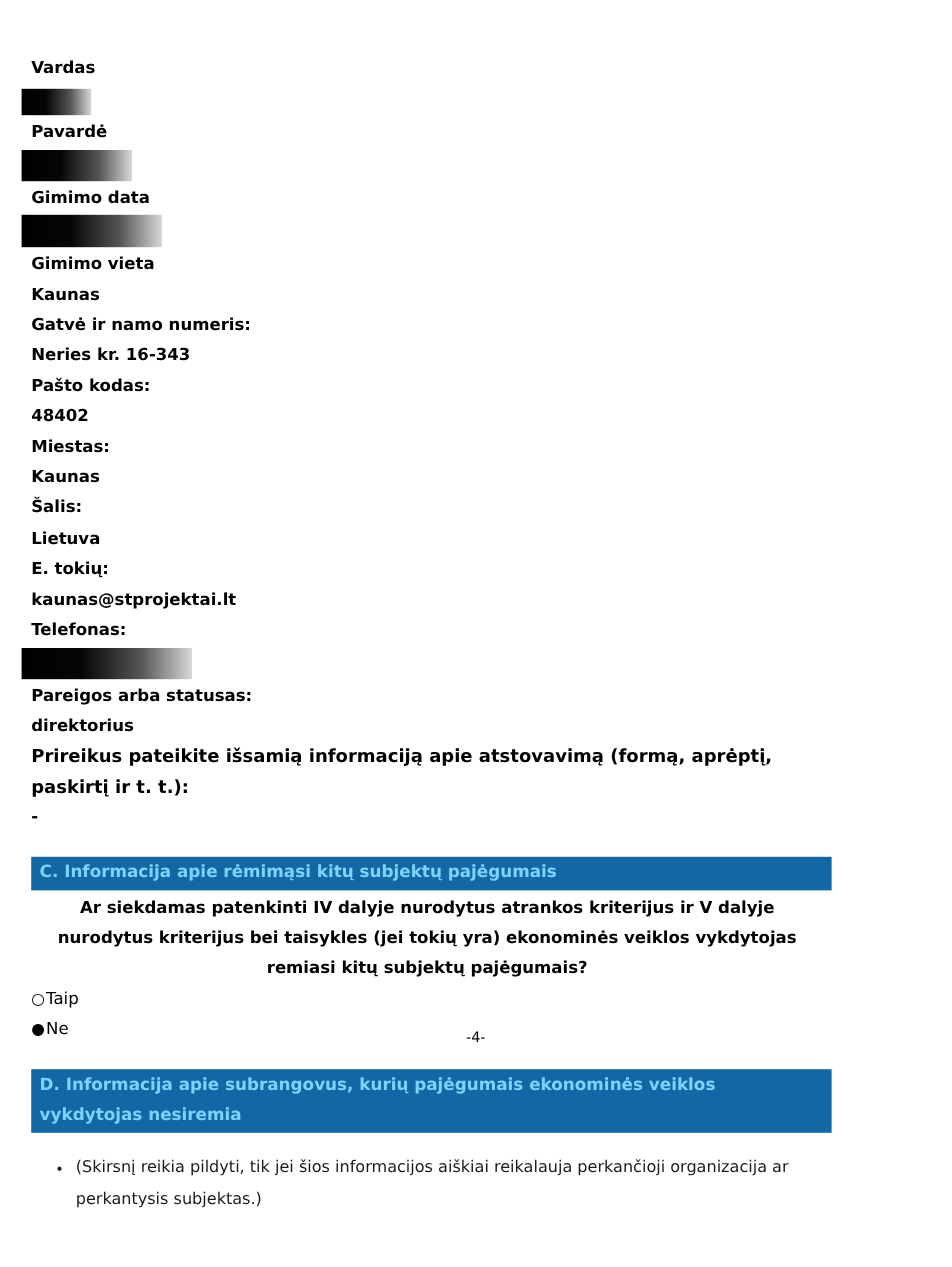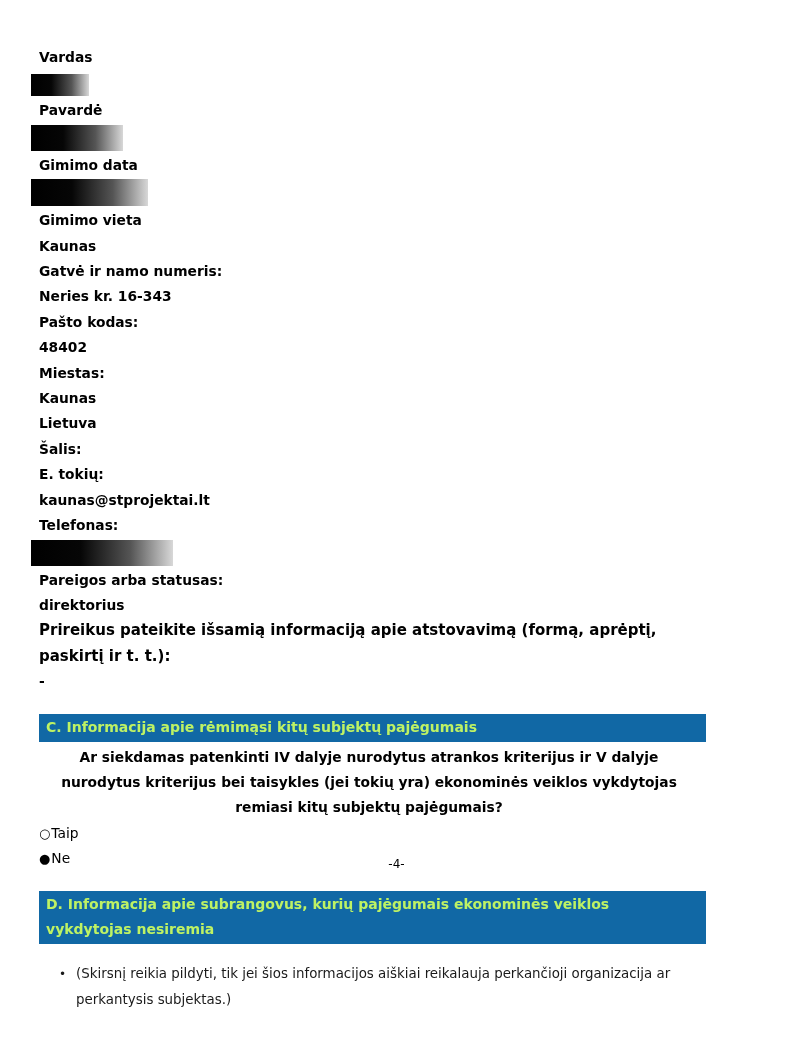--- a/index.html
+++ b/index.html
@@ -8,42 +8,42 @@
     position: relative;
     background: #ffffff;
     font-family: "DejaVu Sans", "Liberation Sans", sans-serif;
     color: #000000;
     overflow: hidden;
   }
   .page {
     position: relative;
     width: 793px;
     height: 904px;
-    padding: 45px 63px 0 39px;
+    padding: 45px 63px 0 26px;
   }
   .line { font-size: 13.8px; line-height: 25.4px; }
   .label { font-weight: bold; }
   .value { font-weight: bold; }
 
   .redact-bar {
     height: 25px;
     margin: 1px 0 2px -8px;
     background: linear-gradient(to right, #000000 0%, #060606 35%, #555555 70%, #b5b5b5 92%, #d8d8d8 100%);
   }
   .rb-w58  { width: 58px;  height: 22px; margin-top: 4px; margin-bottom: 2px; }
   .rb-w92  { width: 92px;  height: 26px; }
   .rb-w117 { width: 117px; height: 27px; }
   .rb-w142 { width: 142px; height: 26px; }
 
   .multiline-label { font-weight: bold; font-size: 15px; line-height: 25.4px; width: 667px; }
 
   .section-header {
     width: 667px;
     background: #1168A5;
-    color: #bef264;
+    color: #7dd3fc;
     font-weight: bold;
     font-size: 14px;
     line-height: 25px;
     padding: 1px 7px 2px 7px;
     margin-top: 19px;
   }
   .question {
     font-weight: bold;
     font-size: 13.8px;
     line-height: 25.4px;
@@ -108,22 +108,22 @@
     <div class="line label">Pašto kodas:</div>
     <div class="line value">48402</div>
   </div>
 
   <div>
     <div class="line label">Miestas:</div>
     <div class="line value">Kaunas</div>
   </div>
 
   <div>
+    <div class="line label">Šalis:</div>
     <div class="line value">Lietuva</div>
-    <div class="line label">Šalis:</div>
   </div>
 
   <div>
     <div class="line label">E. tokių:</div>
     <div class="line value">kaunas@stprojektai.lt</div>
   </div>
 
   <div>
     <div class="line label">Telefonas:</div>
     <div class="redact-bar rb-w142"></div>

